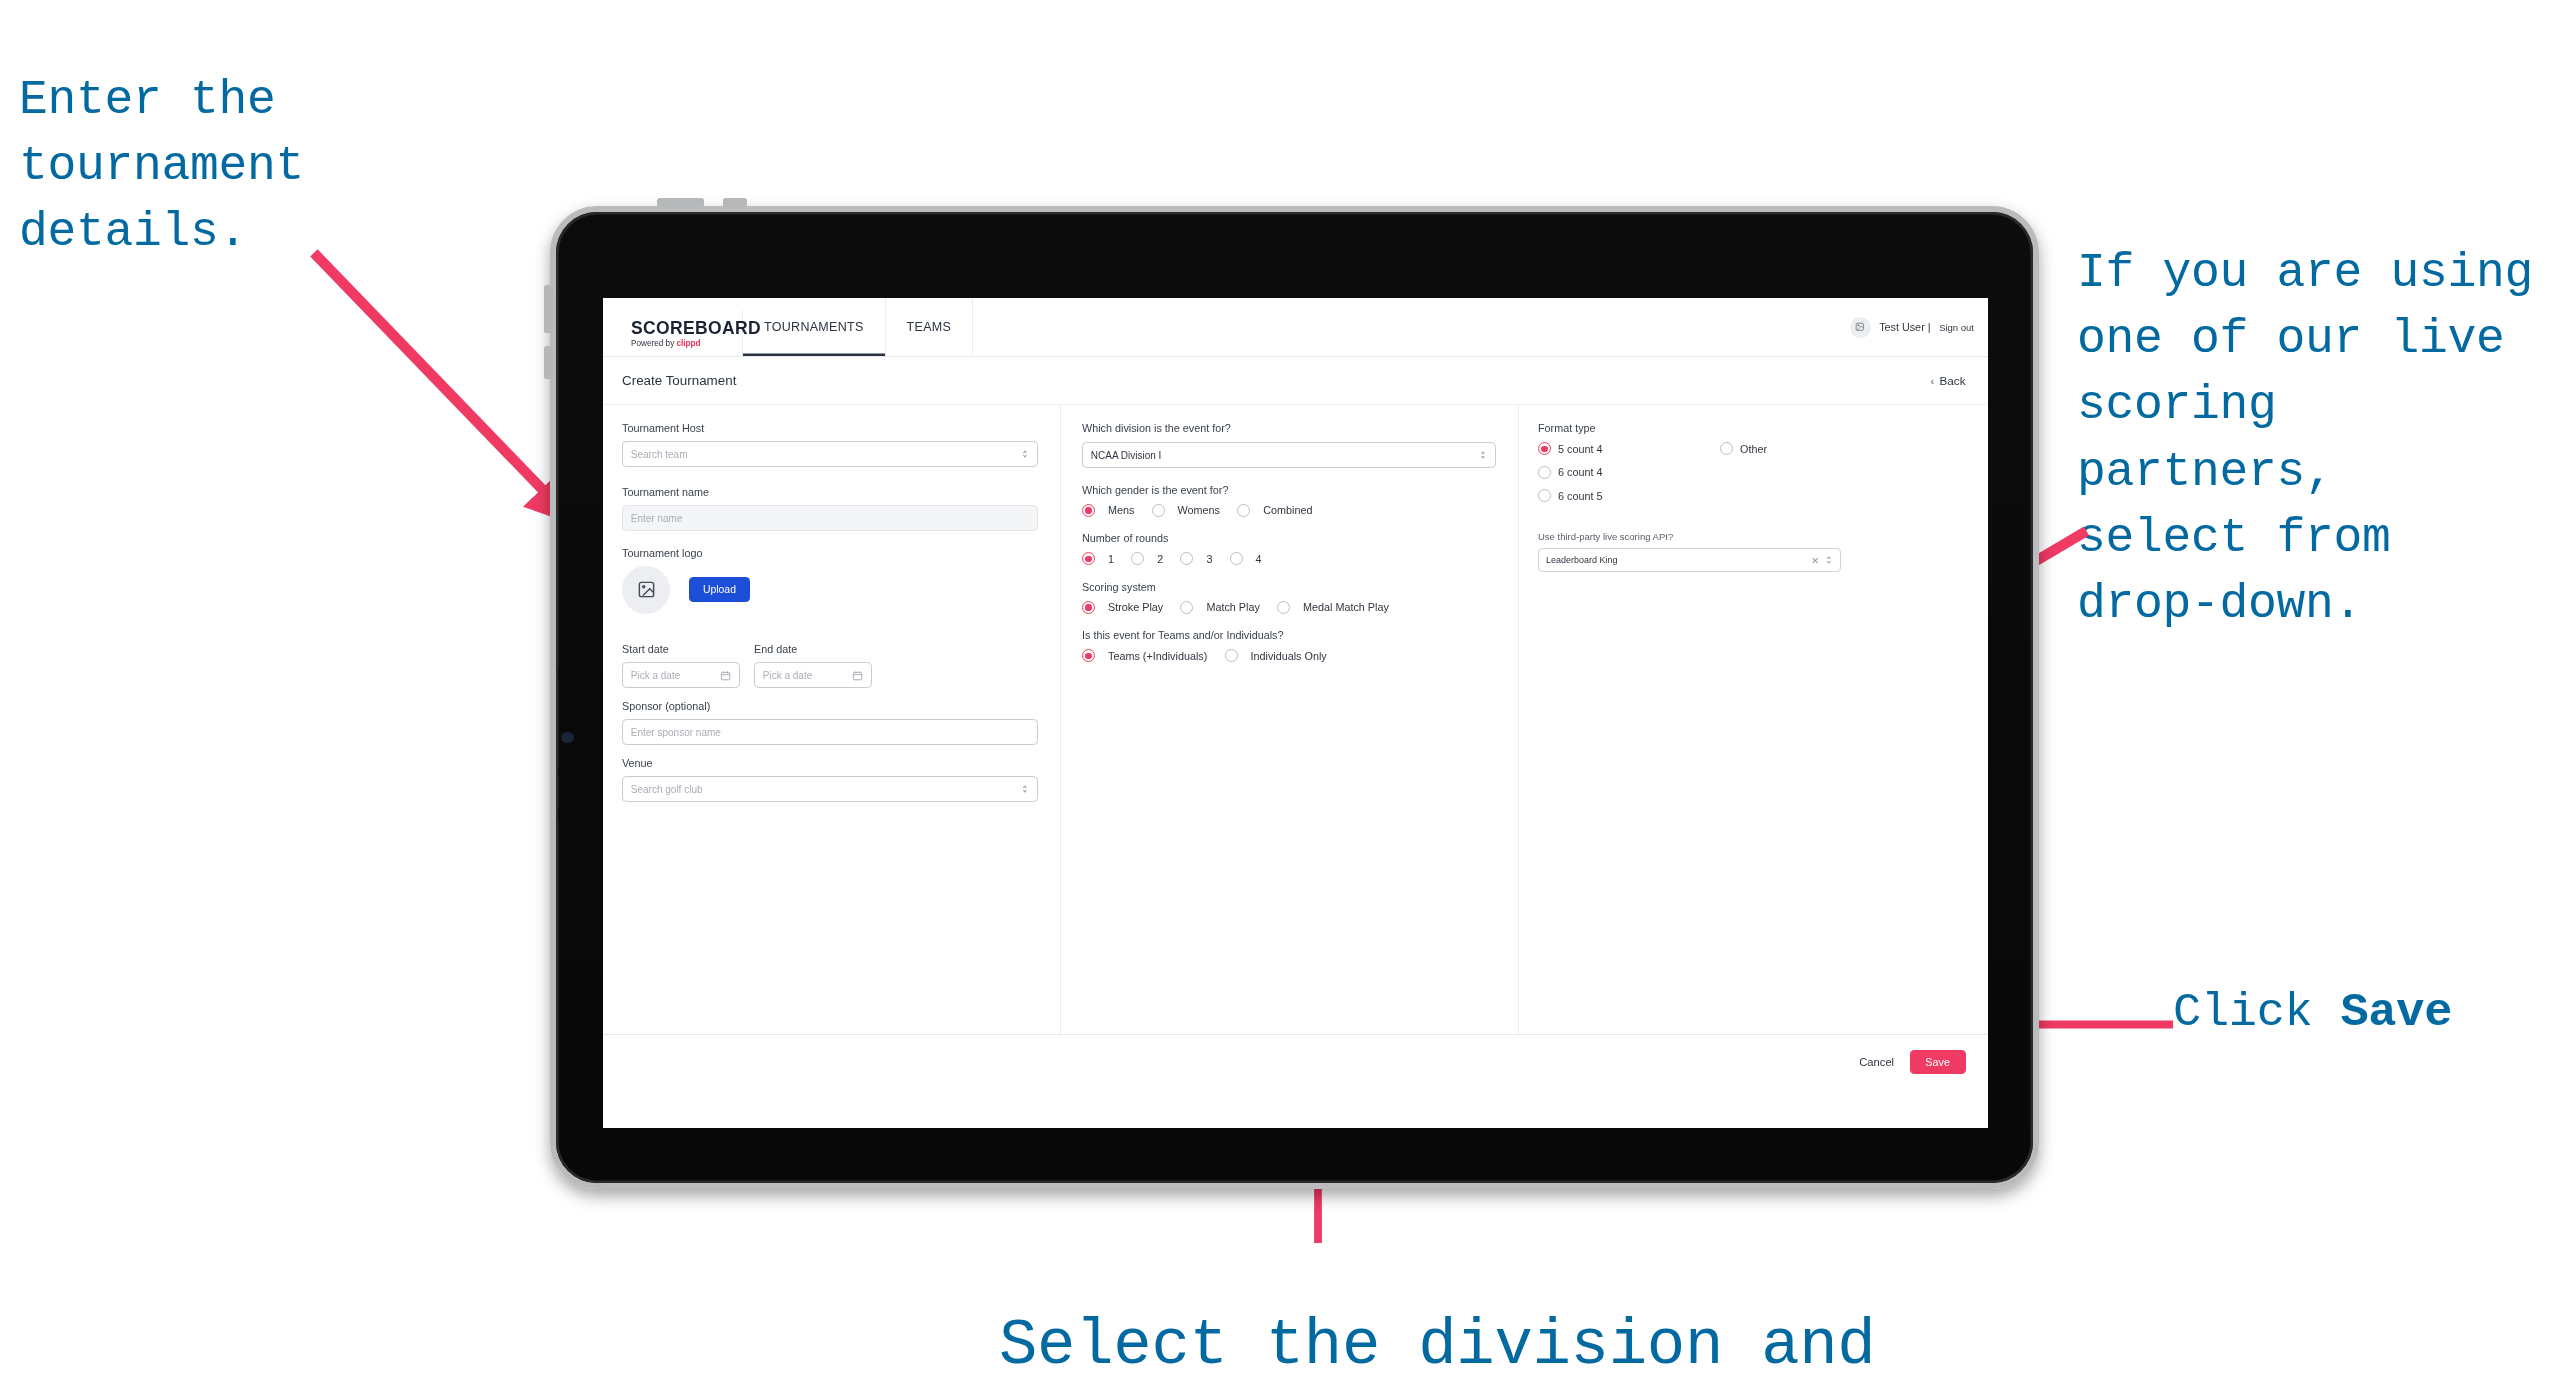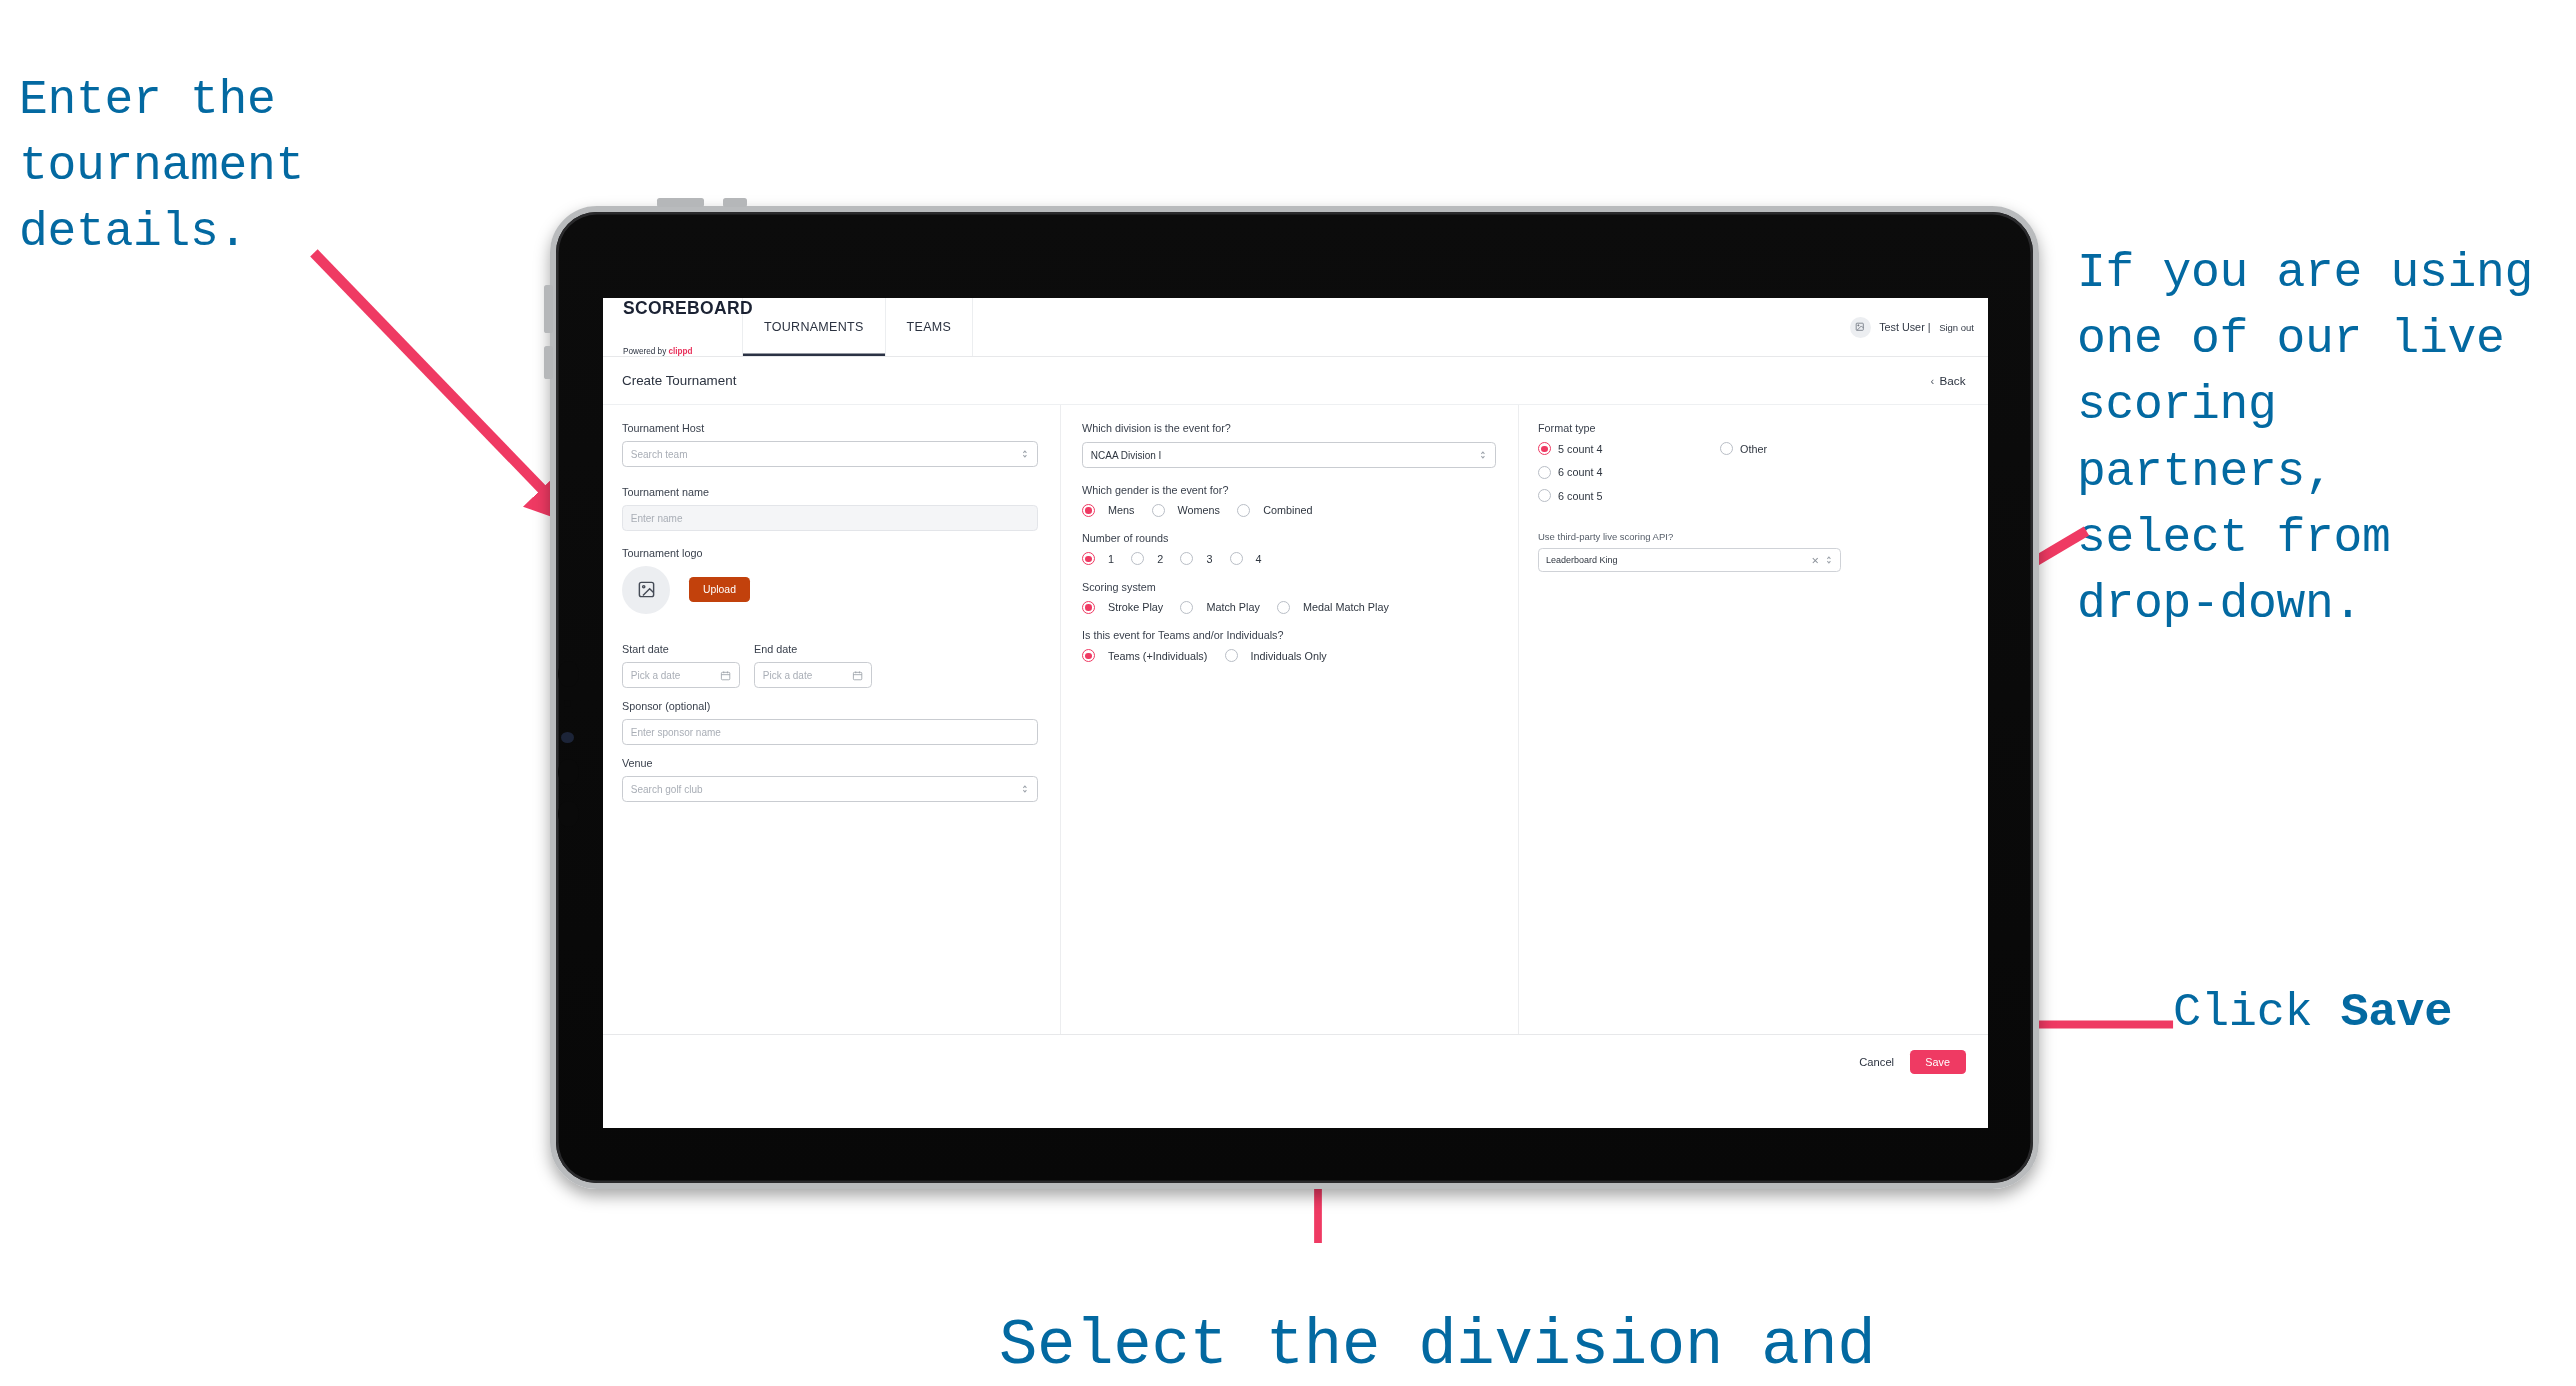--- a/index.html
+++ b/index.html
@@ -71,23 +71,24 @@
 
   
   #topbar {
     position: relative;
     height: 59px;
     background:#fff;
     border-bottom: 1.7px solid #e7e8ea;
     display:flex; align-items:stretch;
   }
   #brand {
-    width: 140px; display:flex; flex-direction:column; justify-content:space-between;
-    padding-left: 20px;
+    width: 140px; display:flex; flex-direction:column; justify-content:center;
+    padding-left: 28px;
     border-right: 0.9px solid #eceef0;
+    margin-top: 12px;
   }
   #brand-name{
     font-family: "Liberation Sans", sans-serif;
     font-weight: 700;
     font-size: 19px;
     letter-spacing: 0.4px;
     color:#1b2233;
     transform: scaleX(0.92);
     transform-origin: left center;
     line-height: 1;
@@ -161,21 +162,21 @@
   .gap22{ height:19px; }
 
   
   #logorow{ display:flex; align-items:center; gap: 19px; margin-top: 3.5px; }
   #logocircle{
     width: 48px; height:48px; border-radius:50%;
     background:#eceef1; display:flex; align-items:center; justify-content:center;
     color:#454b56;
   }
   #uploadbtn{
-    background:#c2410c; color:#fff; font-size:10.4px;
+    background:#1d4ed8; color:#fff; font-size:10.4px;
     padding: 7px 14px; border-radius:4.3px; cursor:pointer;
   }
 
   
   #daterow{ display:flex; gap: 14px; }
   #daterow > div { width: 118px; }
 
   
   .radiorow{ display:flex; align-items:center; gap: 5.2px; flex-wrap:wrap; }
   .radio-opt{ display:flex; align-items:center; gap:13px; margin-right: 12px; cursor:pointer; }

